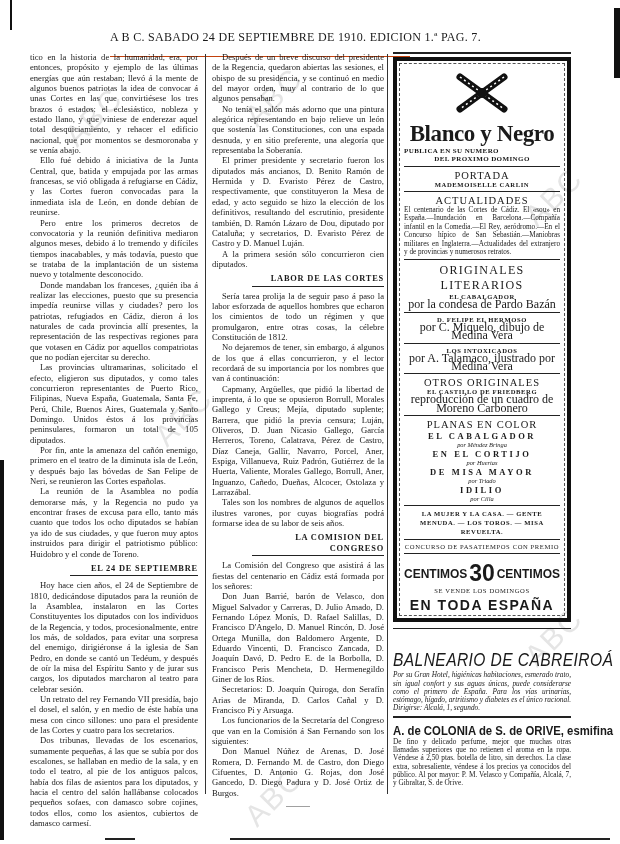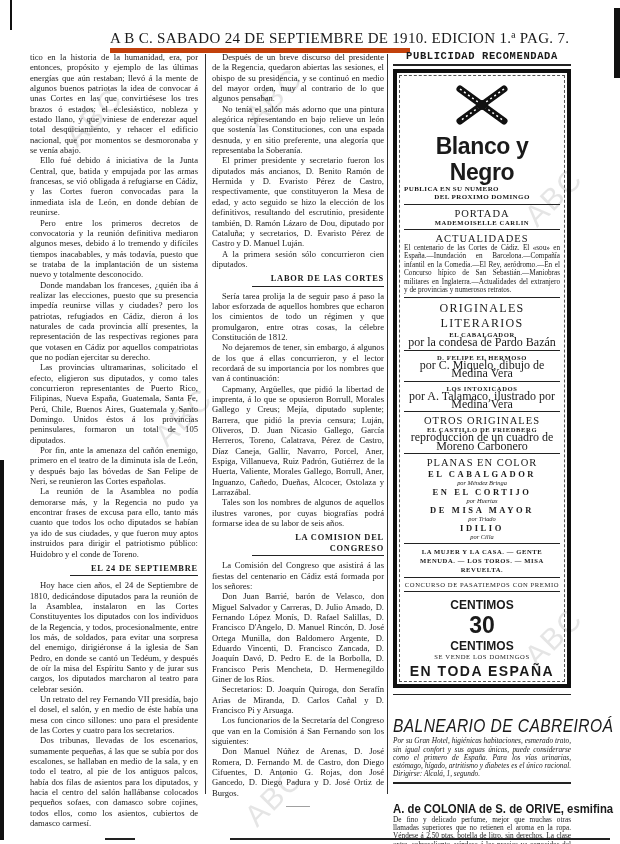--- a/index.html
+++ b/index.html
@@ -1,52 +1,52 @@
 <!DOCTYPE html>
 <html><head>
 <meta charset="utf-8">
 <style>
   html, body { margin: 0; padding: 0; background: #fff; }
   body { width: 620px; height: 844px; position: relative; overflow: hidden;
          font-family: "Liberation Serif", "DejaVu Serif", serif; color: #1a1a1a; }
   .edge-bar { position: absolute; background: #111; }
   .masthead { position: absolute; top: 30px; left: 110px; width: 300px; text-align: center;
-              font-size: 15px; letter-spacing: 0.3px; border-bottom: 5px solid #c2410c; padding-bottom: 1px; white-space: nowrap; }
+              font-size: 12px; letter-spacing: 0.3px; border-bottom: 1px solid #c2410c; padding-bottom: 11px; white-space: nowrap; }
   .col { position: absolute; top: 52px; font-size: 8.6px; line-height: 10.35px; text-align: justify; hyphens: auto; }
   .col p { margin: 0; text-indent: 10px; }
   .col p.noindent { text-indent: 0; }
   .col1 { left: 30px; width: 168px; }
   .col2 { left: 212px; width: 172px; }
   .vrule { position: absolute; width: 1px; background: #333; }
   .section-head { text-align: right; font-weight: bold; font-size: 8.4px; letter-spacing: 0.8px;
                   border-bottom: 1px solid #222; margin: 5px 0 4px 40px; padding-bottom: 1px; }
   .center-dash { text-align: center; margin: 3px 0; font-size: 8px; }
   .ad-col { position: absolute; left: 393px; top: 50px; width: 178px; }
   .pub-head { text-align: center; font-size: 10.5px; font-weight: bold; letter-spacing: 0.6px; font-family: "Liberation Mono", monospace; }
   .pub-rule { height: 2px; background: #222; margin: 2px 0 3px; }
   .bn-box { border: 4px solid #111; outline: 1px dashed #555; outline-offset: -7px; padding: 6px 7px 5px; text-align: center; }
   .bn-logo { width: 56px; height: 44px; margin: 4px auto 2px; }
-  .bn-title { font-family: Liberation Sans, sans-serif; font-weight: bold; font-size: 23px; letter-spacing: -0.4px; line-height: 26px; }
+  .bn-title { font-family: Liberation Serif, serif; font-weight: bold; font-size: 23px; letter-spacing: -0.4px; line-height: 26px; }
   .bn-sub1 { text-align: left; font-size: 7px; font-weight: bold; letter-spacing: 0.4px; }
   .bn-sub2 { font-size: 7px; font-weight: bold; letter-spacing: 0.4px; }
   .hr { border-top: 1px solid #222; margin: 3px 0; }
   .bn-h { font-size: 10.5px; letter-spacing: 1px; margin-top: 2px; }
   .bn-h.big { font-size: 12px; letter-spacing: 1.3px; }
   .bn-small { font-size: 6.6px; letter-spacing: 0.6px; font-weight: bold; }
   .bn-text { font-size: 7.2px; line-height: 8.4px; text-align: justify; }
   .bn-center { font-size: 12px; line-height: 8.4px; text-align: center; }
   .bn-spaced { font-size: 8.5px; letter-spacing: 2.6px; font-weight: bold; margin-top: 1px; }
   .bn-by { font-size: 6.4px; font-style: italic; }
-  .cent { font-family: "Liberation Sans", sans-serif; font-weight: bold; font-size: 12px; display: flex; align-items: center; justify-content: space-between; margin-top: 6px; flex-direction: column; }
+  .cent { font-family: "Liberation Sans", sans-serif; font-weight: bold; font-size: 12px; display: flex; align-items: center; justify-content: space-between; margin-top: 6px; }
   .cent .num { font-size: 23px; }
   .toda { font-family: "Liberation Sans", sans-serif; font-weight: bold; font-size: 14px; letter-spacing: 1.5px; margin-top: 3px; }
   .balneario { margin-top: 6px; border-top: 1px solid #222; padding-top: 20px; font-style: italic; }
   .balneario .title { font-family: "Liberation Sans", sans-serif; font-size: 19px; letter-spacing: 0.5px; text-align: center; transform: scaleX(0.82); transform-origin: left; white-space: nowrap; width: 220px; }
   .ad-text { font-size: 7.3px; line-height: 8.3px; text-align: justify; }
-  .colonia { margin-top: 3px; border-top: 2px solid #222; padding-top: 17px; }
+  .colonia { margin-top: 3px; border-top: 2px solid #222; padding-top: 5px; }
   .colonia .title { font-family: "Liberation Sans", sans-serif; font-weight: bold; font-size: 13.5px; white-space: nowrap; transform: scaleX(0.84); transform-origin: left; width: 212px; }
   .watermark { position: absolute; font-family: "Liberation Sans", sans-serif; font-size: 30px; color: rgba(180,180,180,0.35); transform: rotate(-45deg); pointer-events: none; letter-spacing: 2px; }
   .bottom-rule { position: absolute; height: 2px; background: #222; }
 </style>
 </head>
 <body>
 
 <div class="edge-bar" style="left:10px;top:0;width:2px;height:30px;"></div>
 <div class="edge-bar" style="right:0;top:8px;width:6px;height:70px;"></div>
 <div class="edge-bar" style="left:0;top:460px;width:4px;height:380px;"></div>
@@ -91,21 +91,20 @@
   <p>La Comisión del Congreso que asistirá á las fiestas del centenario en Cádiz está formada por los señores:</p>
   <p>Don Juan Barrié, barón de Velasco, don Miguel Salvador y Carreras, D. Julio Amado, D. Fernando López Monís, D. Rafael Salillas, D. Francisco D'Angelo, D. Manuel Rincón, D. José Ortega Munilla, don Baldomero Argente, D. Eduardo Vincenti, D. Francisco Zancada, D. Joaquín Davó, D. Pedro E. de la Borbolla, D. Francisco Peris Mencheta, D. Hermenegildo Giner de los Ríos.</p>
   <p>Secretarios: D. Joaquín Quiroga, don Serafín Arias de Miranda, D. Carlos Cañal y D. Francisco Pi y Arsuaga.</p>
   <p>Los funcionarios de la Secretaría del Congreso que van en la Comisión á San Fernando son los siguientes:</p>
   <p>Don Manuel Núñez de Arenas, D. José Romera, D. Fernando M. de Castro, don Diego Cifuentes, D. Antonio G. Rojas, don José Gancedo, D. Diego Padura y D. José Ortiz de Burgos.</p>
   <div class="center-dash">———</div>
 
 </div>
 
 <div class="ad-col">
-  <div class="pub-head">PUBLICIDAD RECOMENDADA</div>
   <div class="pub-rule"></div>
 
   <div class="bn-box">
     <svg class="bn-logo" viewBox="0 0 56 44">
       <g stroke="#111" stroke-width="7" stroke-linecap="round">
         <line x1="6" y1="6" x2="50" y2="38"></line>
         <line x1="50" y1="6" x2="6" y2="38"></line>
       </g>
       <g stroke="#fff" stroke-width="1.5" stroke-dasharray="2 3">
         <line x1="6" y1="6" x2="50" y2="38"></line>

